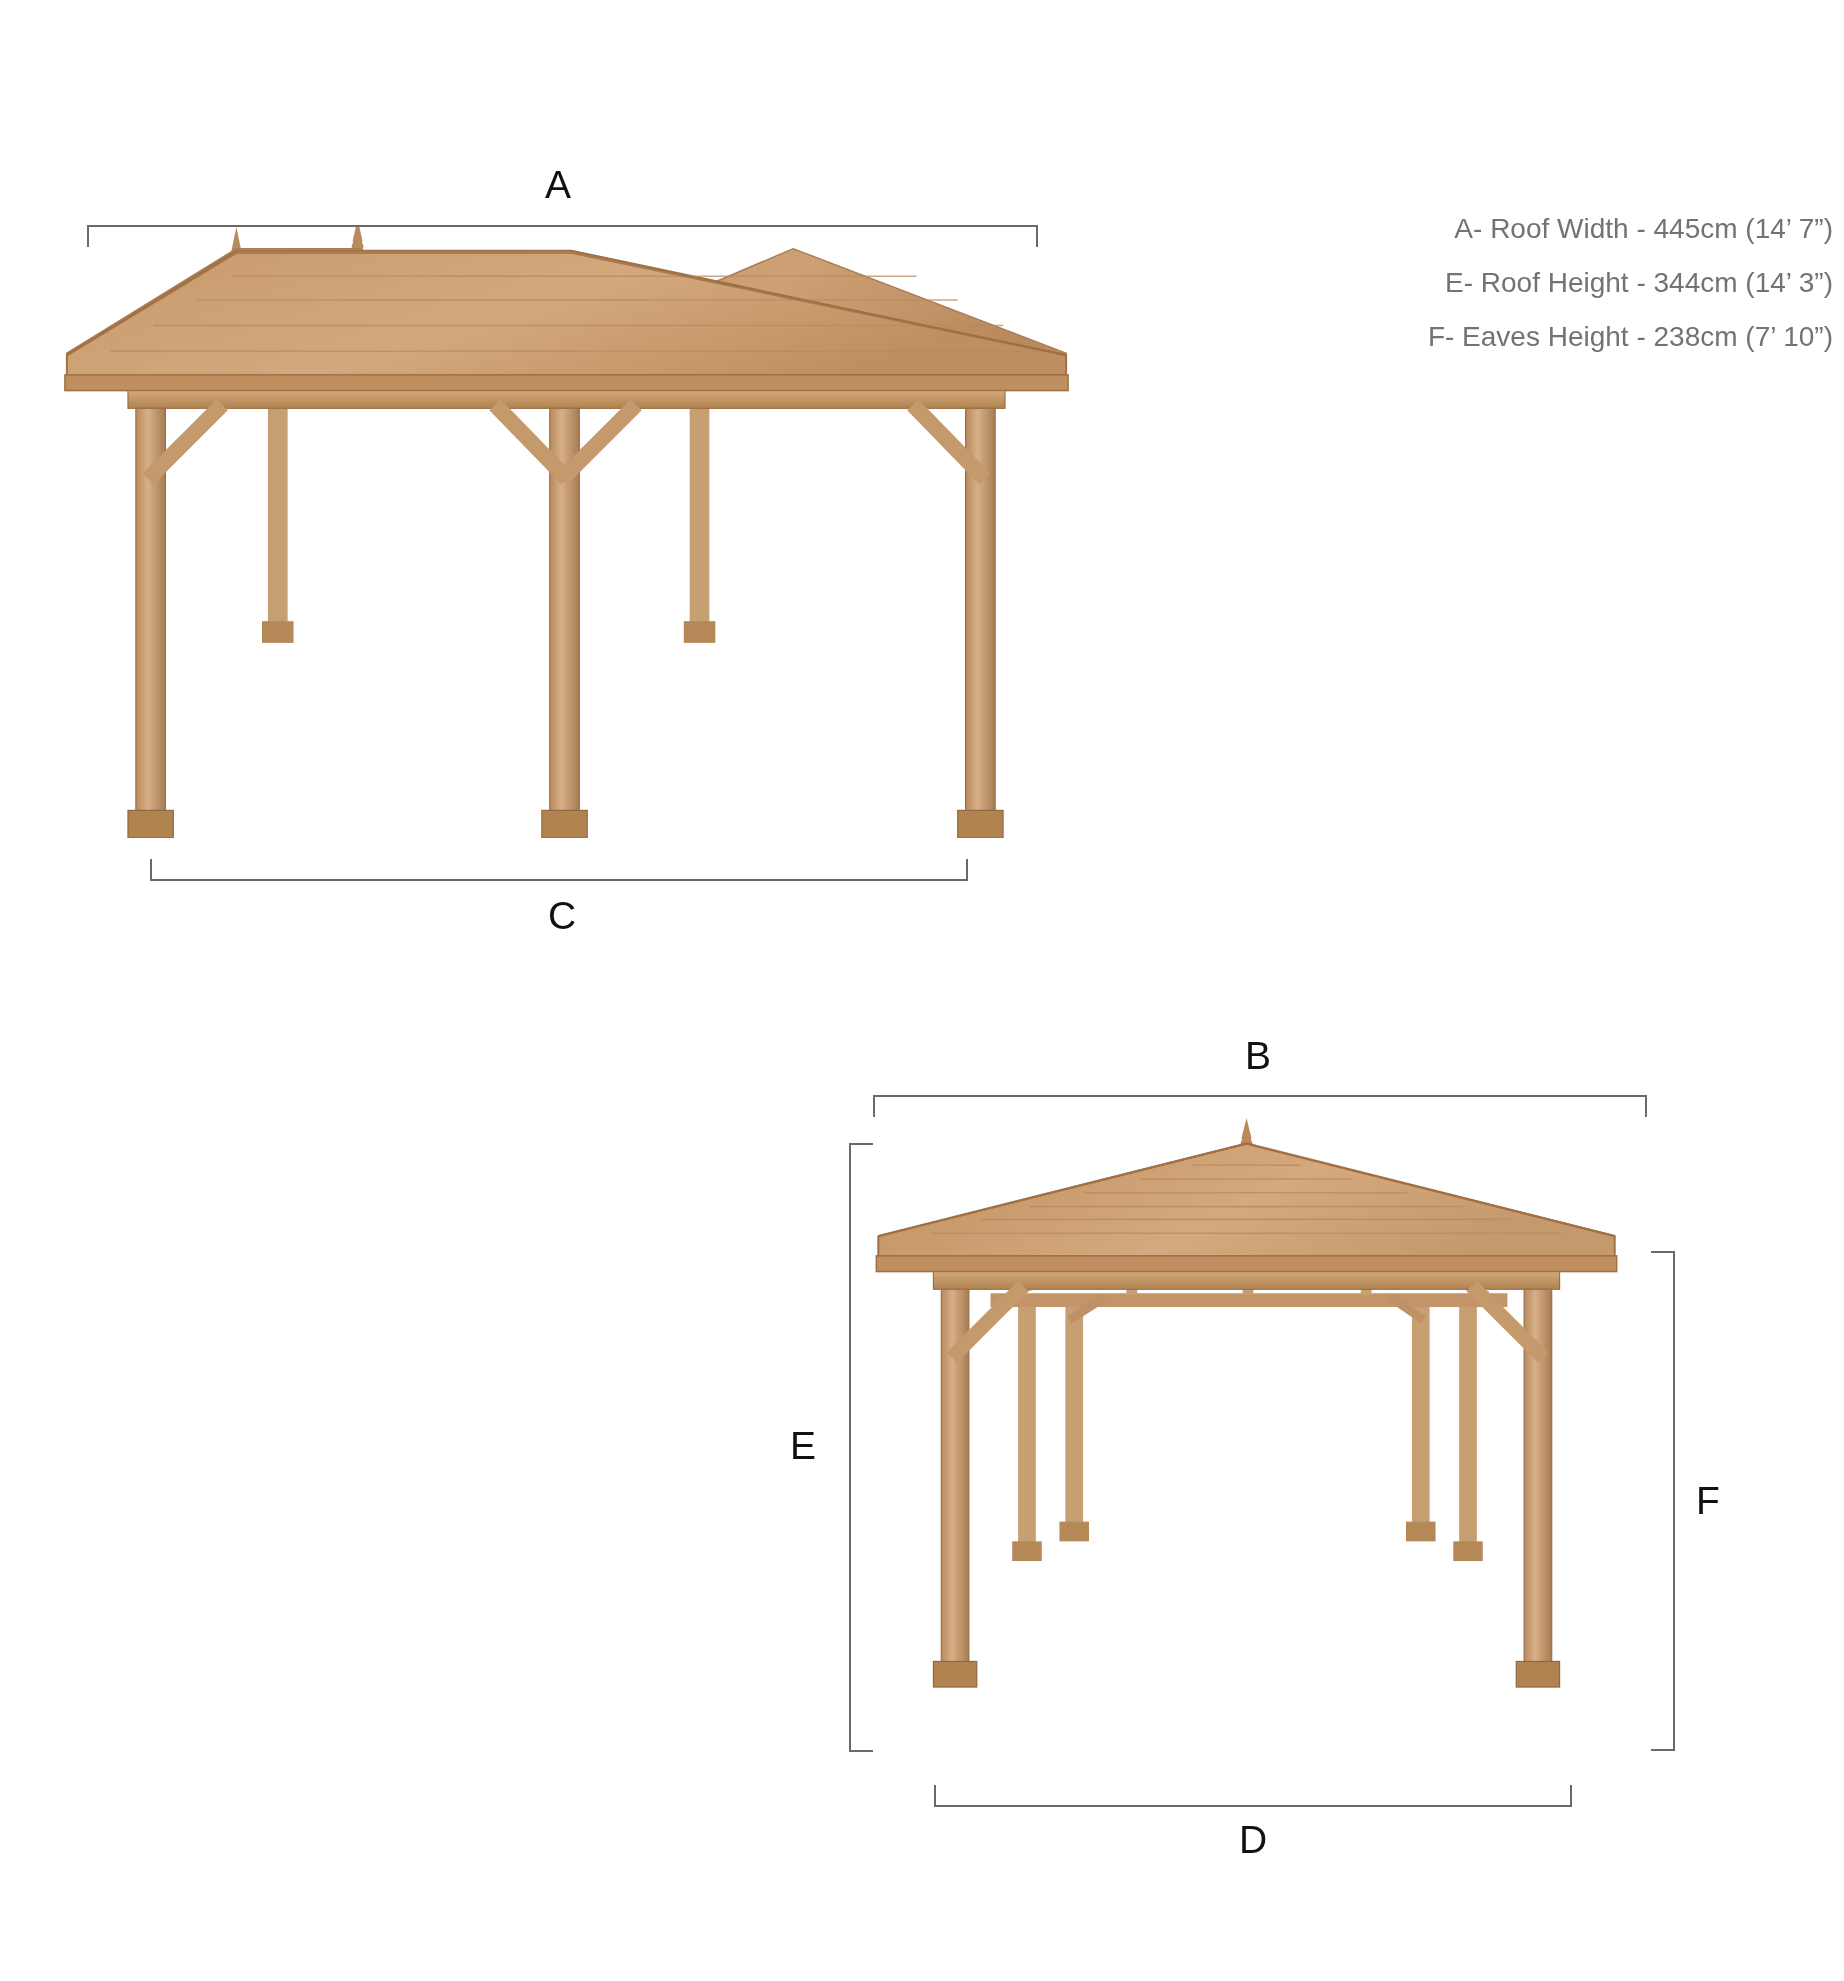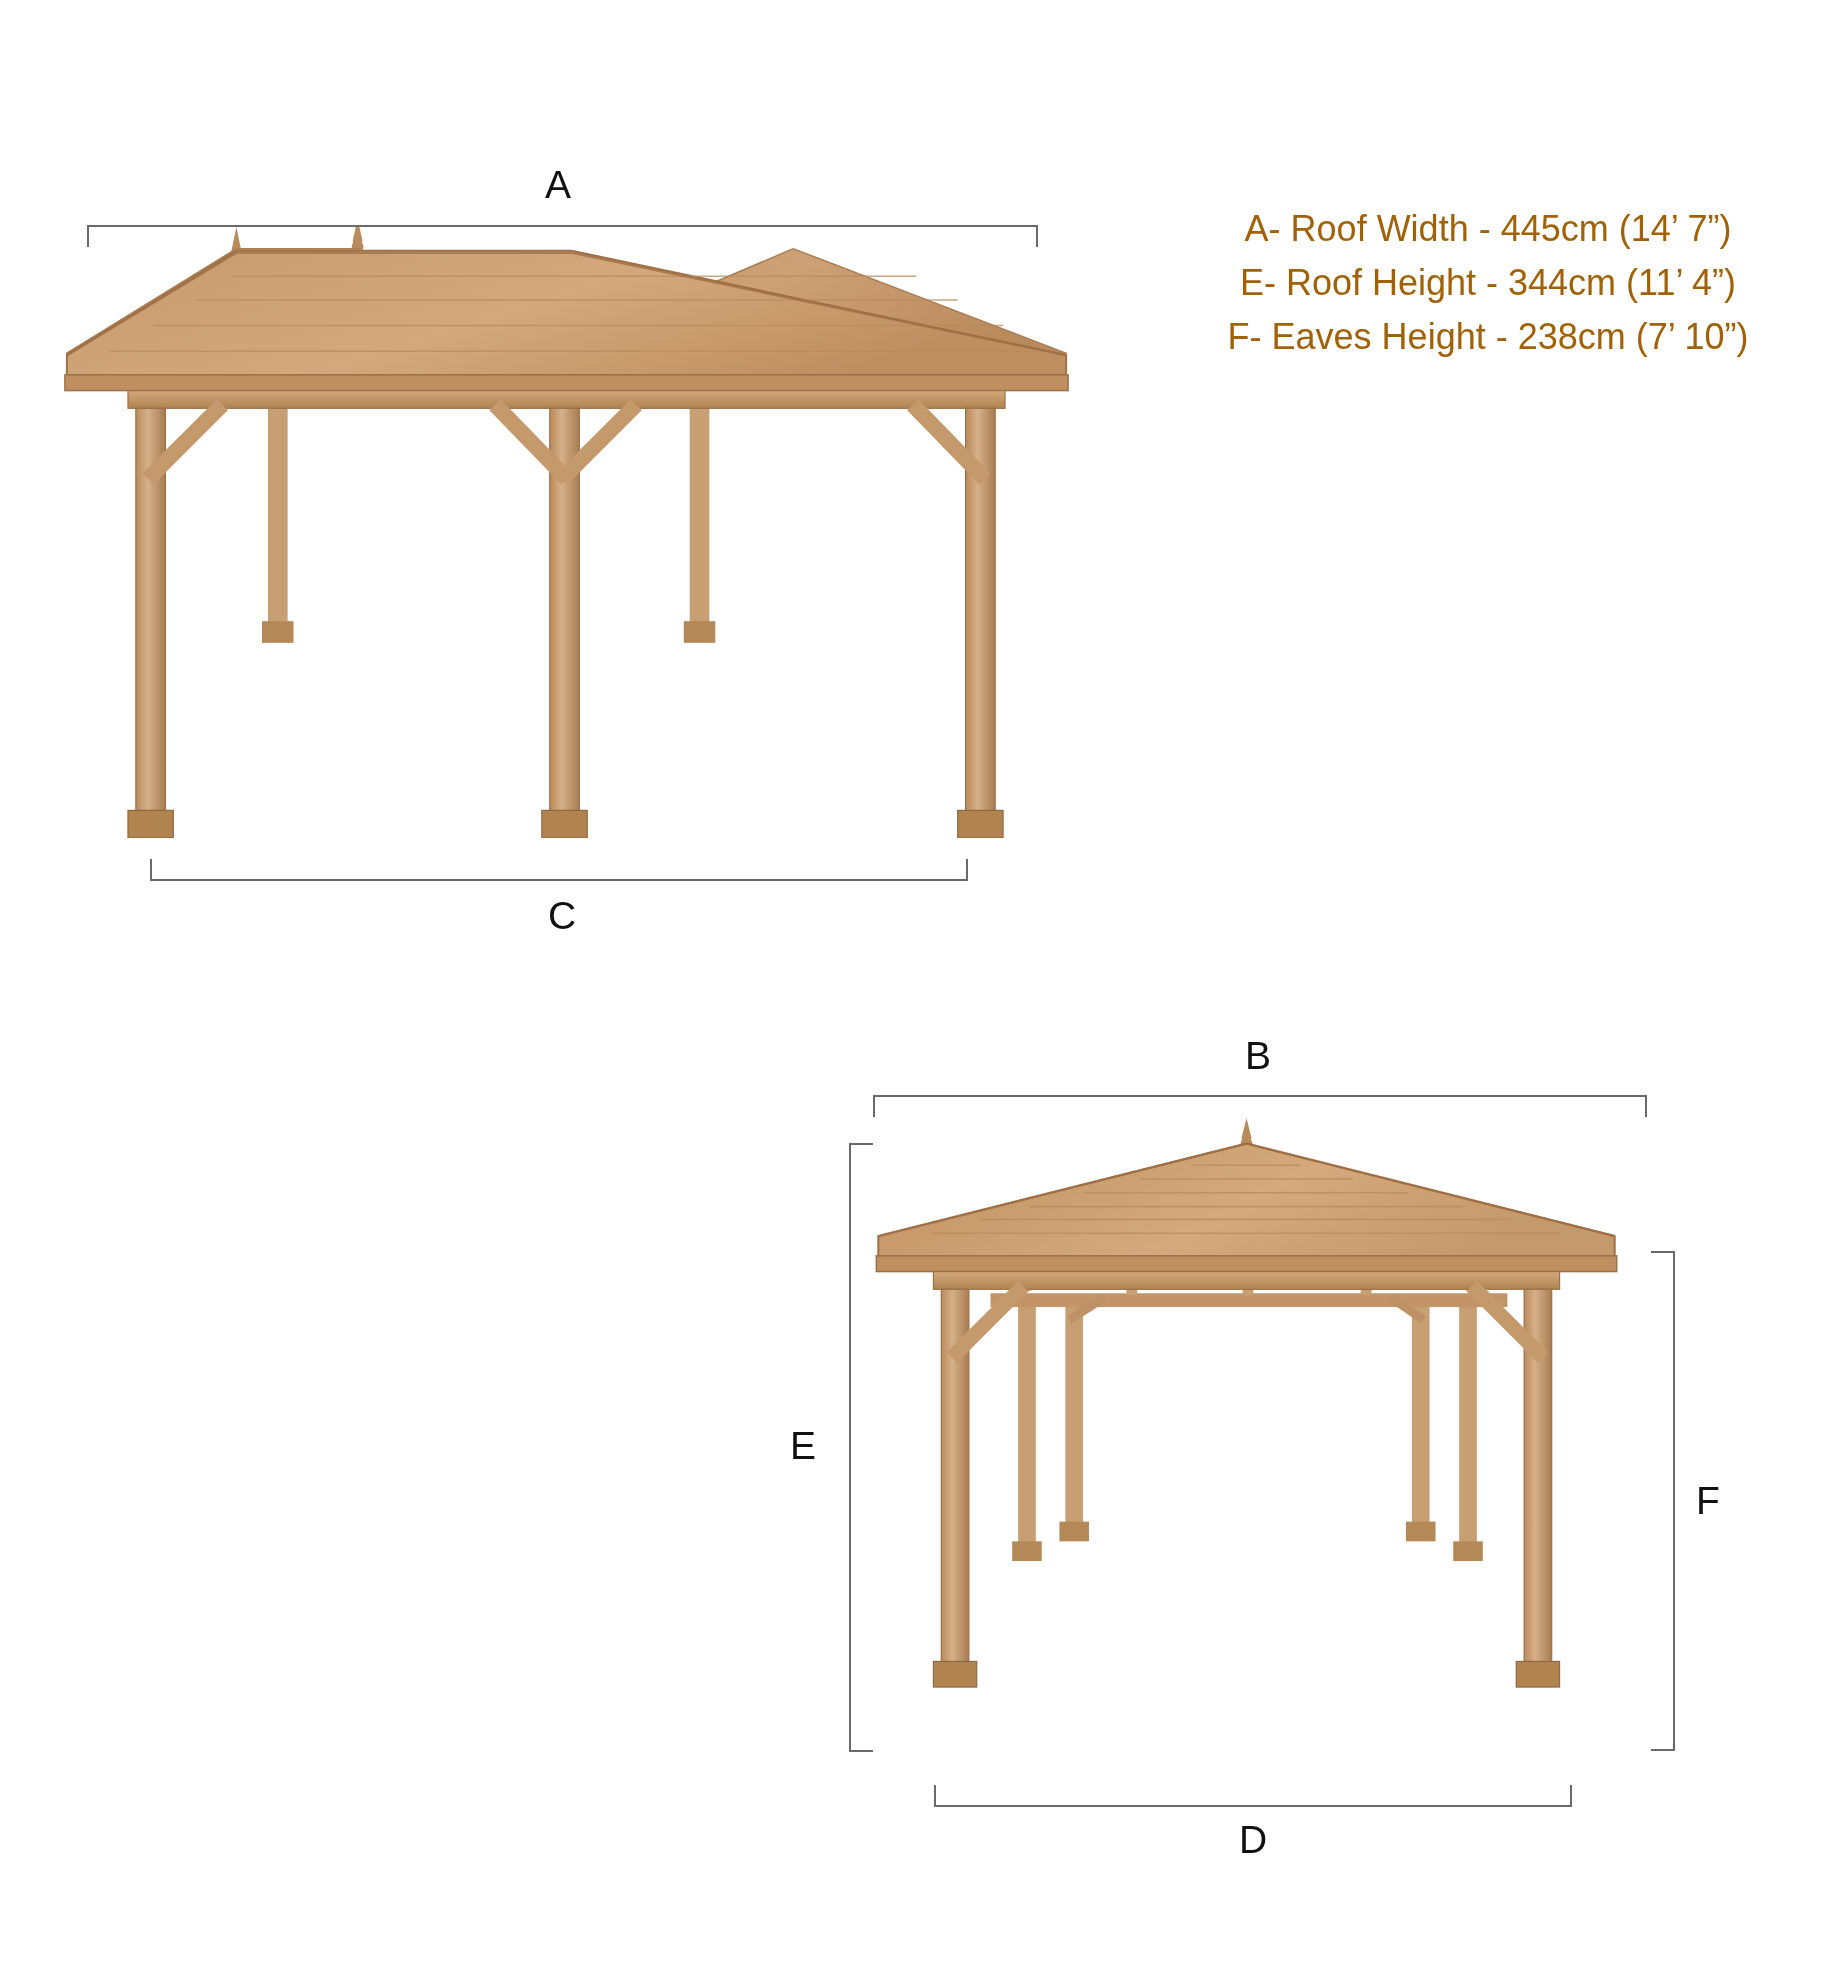--- a/index.html
+++ b/index.html
@@ -18,24 +18,25 @@
 
   
   .spec-list {
     position: absolute;
     left: 1143px;
     top: 202px;
     width: 690px;
     text-align: center;
   }
   .spec-line {
-    font-size: 36px;
+    font-size: 28px;
     line-height: 54px;
     white-space: nowrap;
-    color: #a16207;
+    color: #737373;
+    text-align: right;
   }
 
   
   .dim-label {
     position: absolute;
     font-size: 39px;
     color: #111111;
     line-height: 1;
   }
 
@@ -185,21 +186,21 @@
 
 <div class="rule rule-hb" style="left:150px; top:859px; width:818px; height:21.7px;">
   <div class="line"></div>
   <div class="tick-l" style="height:21.7px;"></div>
   <div class="tick-r" style="height:21.7px;"></div>
 </div>
 <div class="dim-label" style="left:548px; top:896px;">C</div>
 
 <div class="spec-list">
   <div class="spec-line">A- Roof Width - 445cm (14’ 7”)</div>
-  <div class="spec-line">E- Roof Height - 344cm (11’ 4”)</div>
+  <div class="spec-line">E- Roof Height - 344cm (14’ 3”)</div>
   <div class="spec-line">F- Eaves Height - 238cm (7’ 10”)</div>
 </div>
 
 <div class="illus" style="left:872px; top:1118px; width:749px; height:635px;">
   <svg width="749" height="635" viewBox="0 0 760 645" xmlns="http://www.w3.org/2000/svg">
     <defs>
       <linearGradient id="roofSideL" x1="0" y1="0" x2="1" y2="0.3">
         <stop offset="0%" stop-color="#c08f60"></stop>
         <stop offset="60%" stop-color="#d3a97d"></stop>
         <stop offset="100%" stop-color="#c49a6c"></stop>

